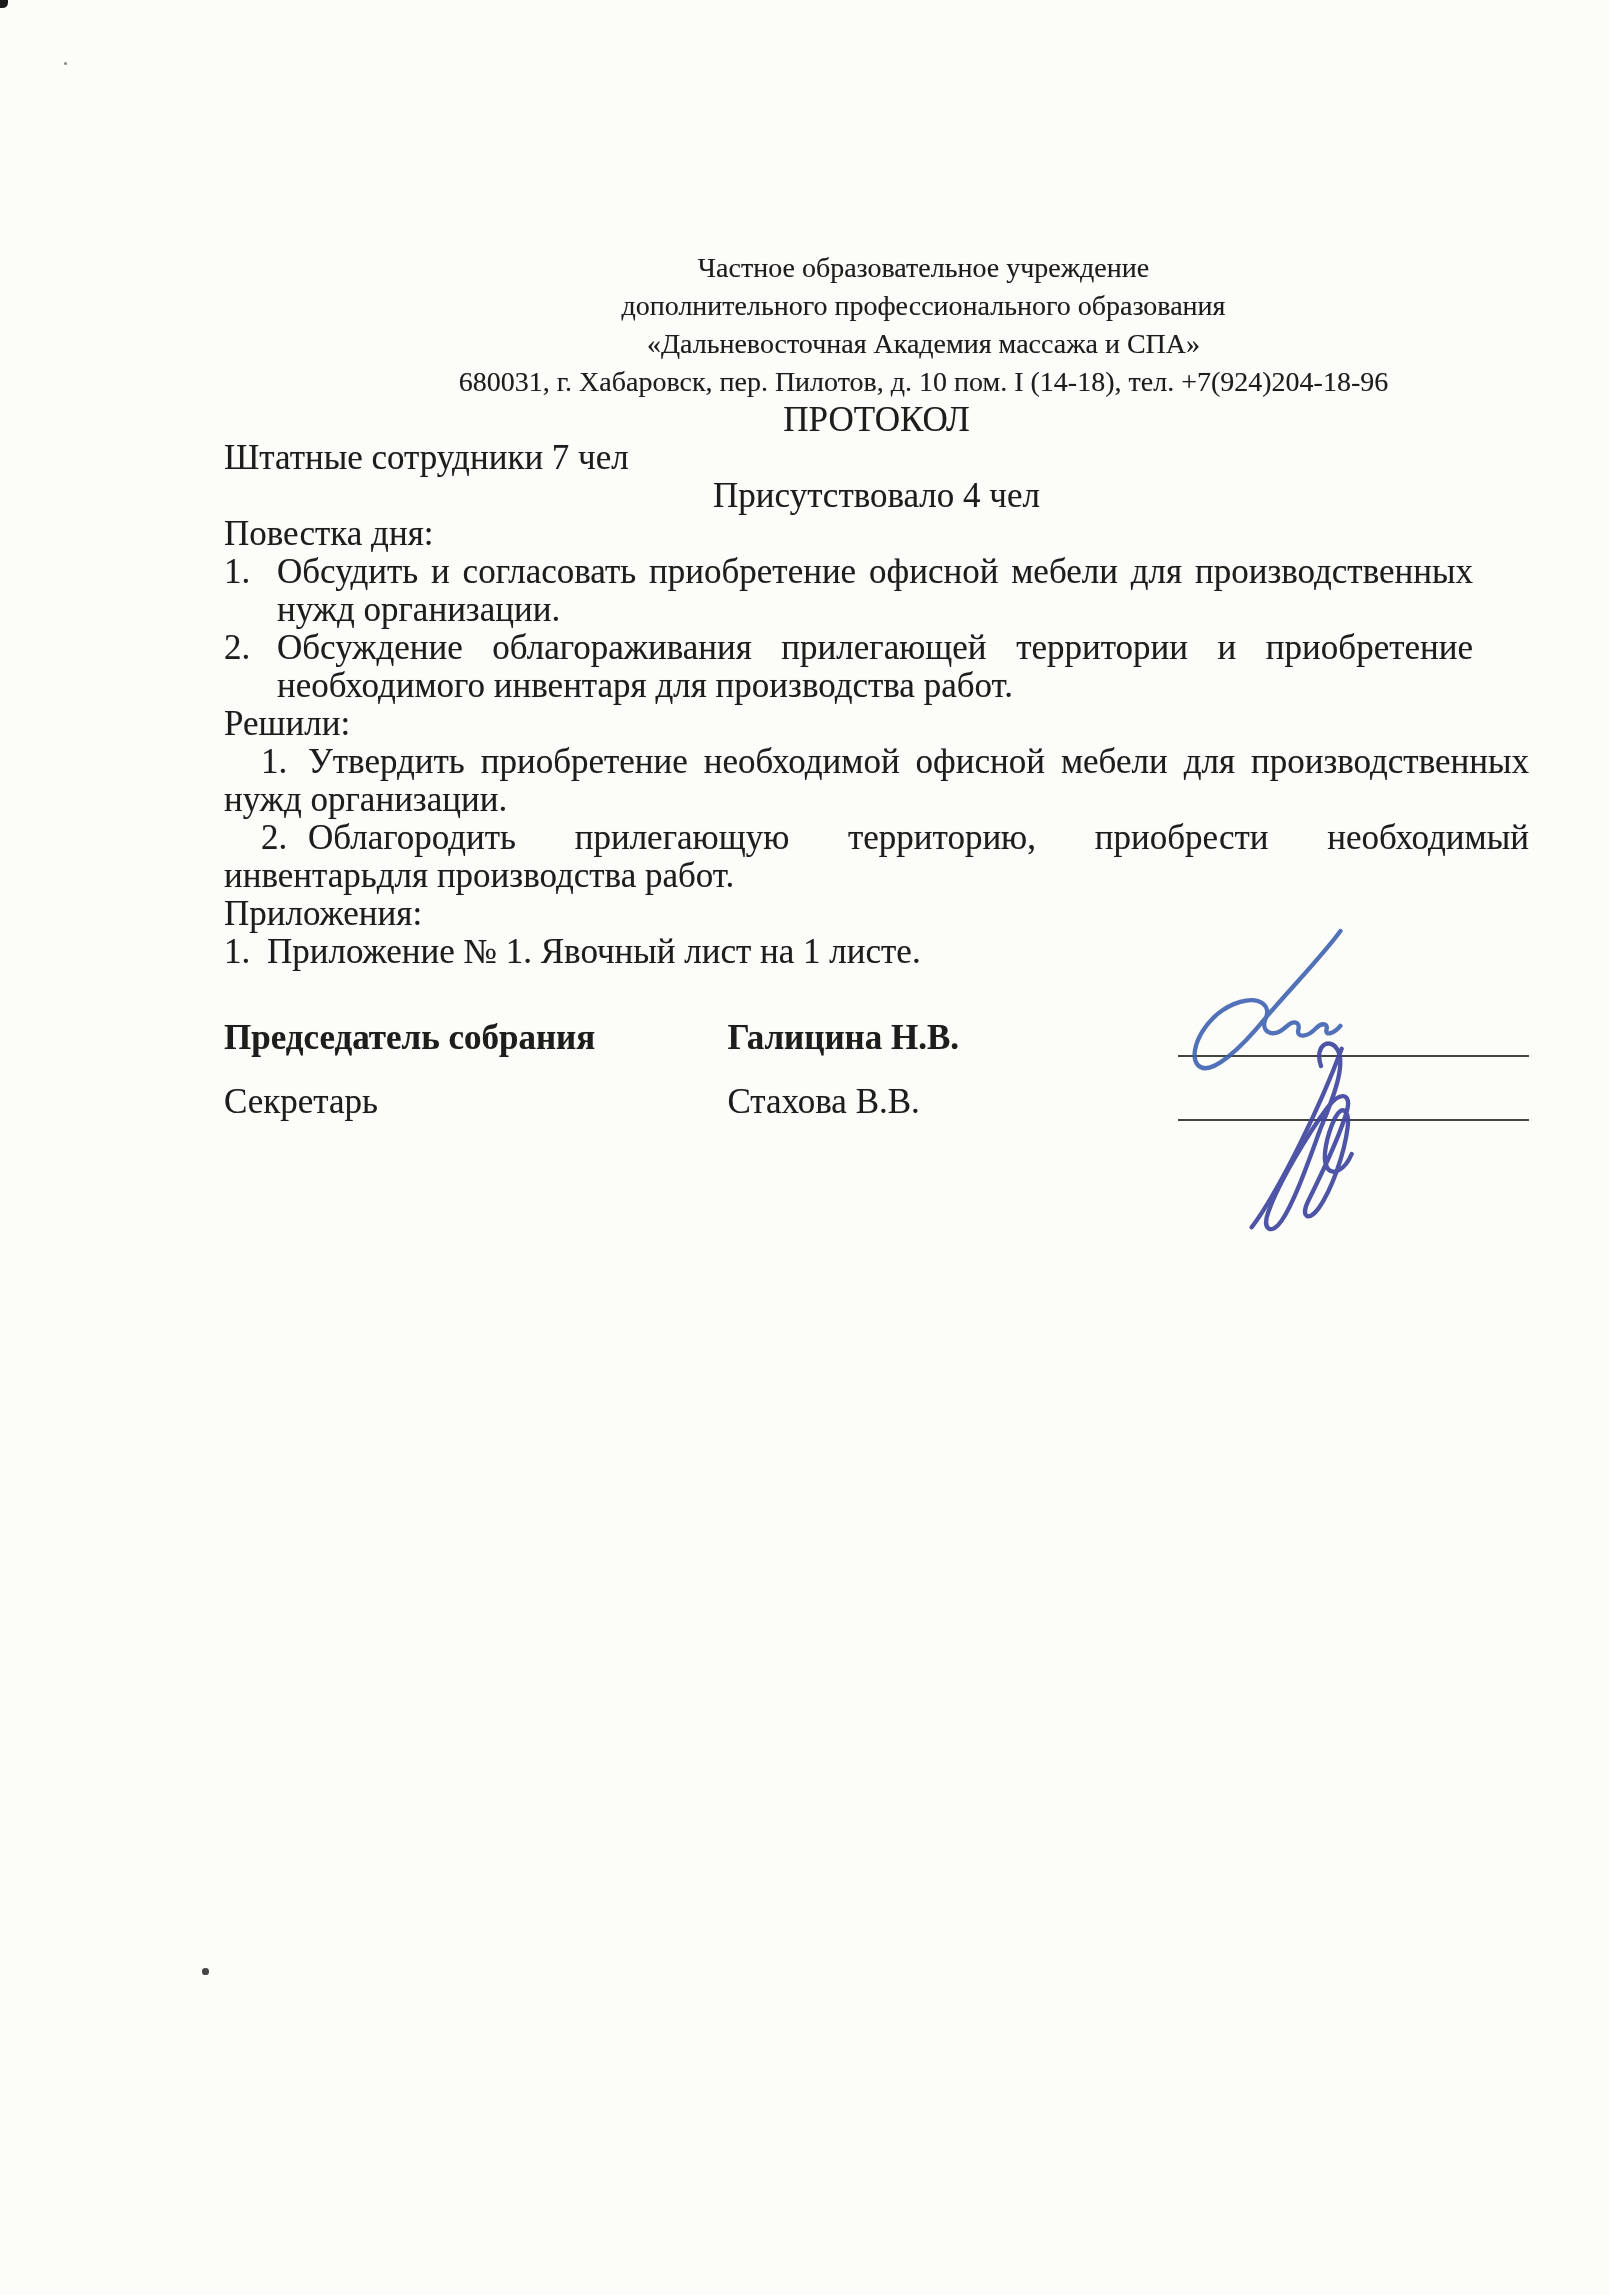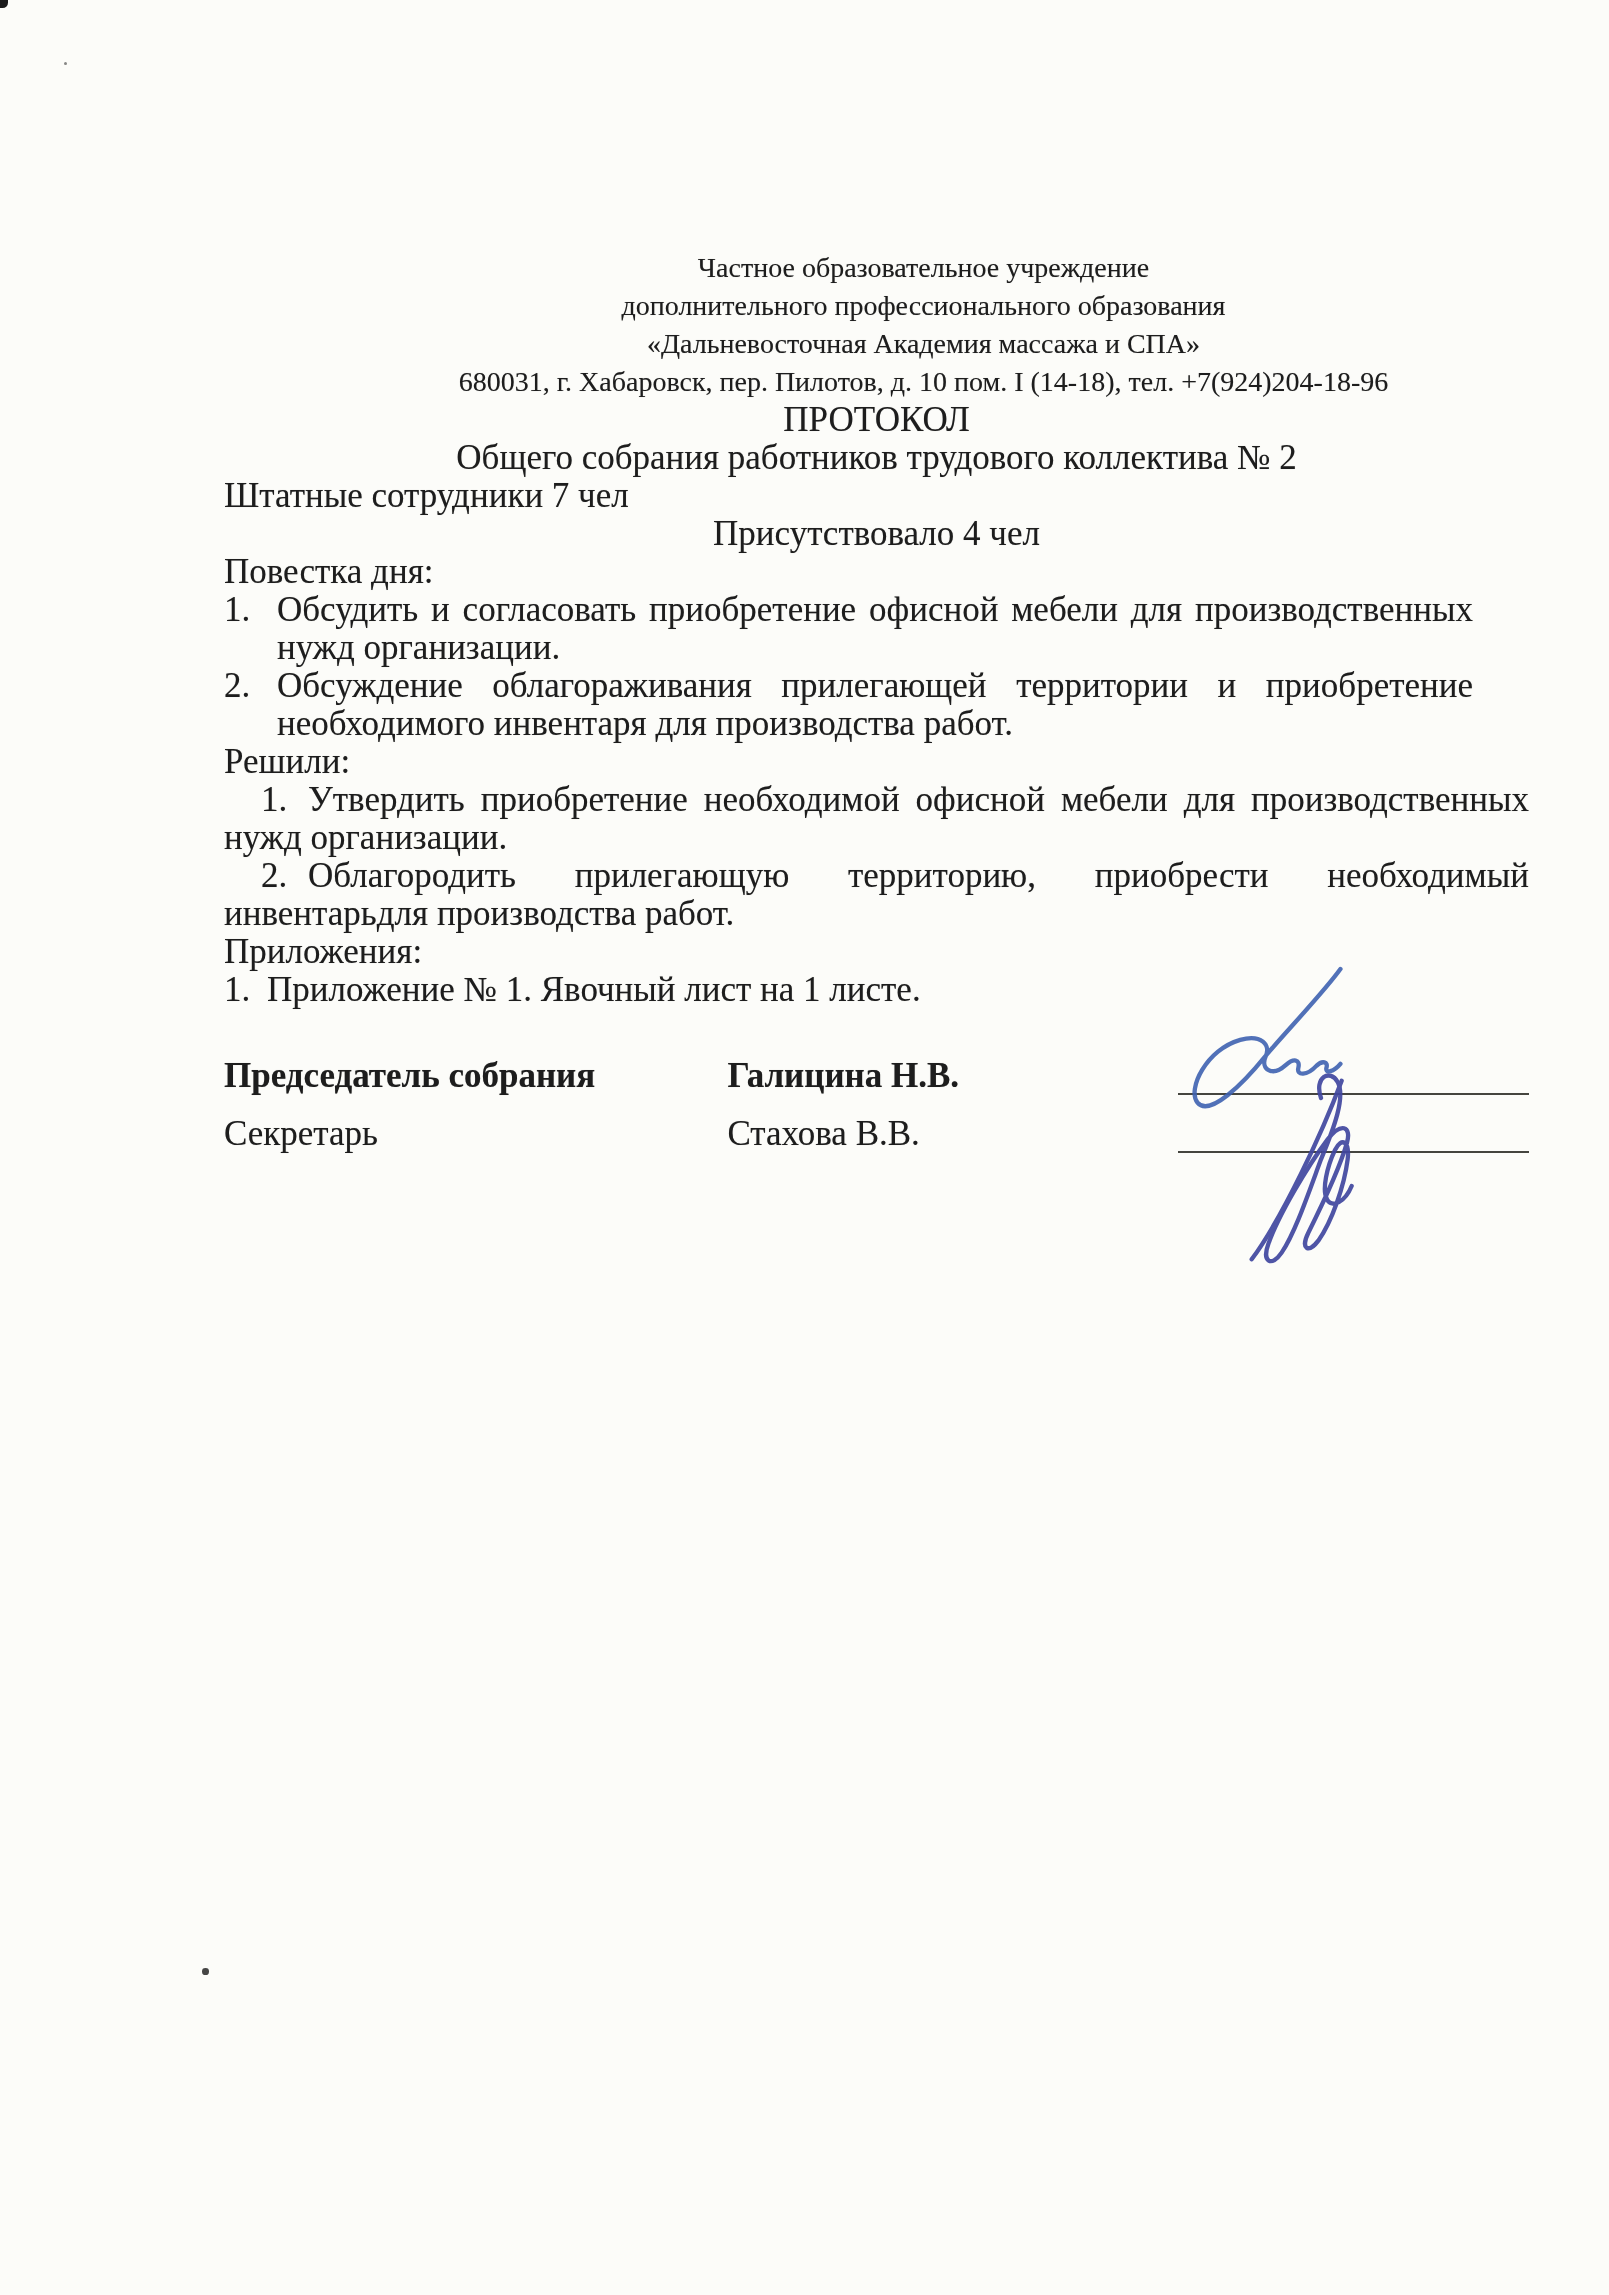--- a/index.html
+++ b/index.html
@@ -33,21 +33,21 @@
   .agenda-item{margin-left:43px;width:1249px;padding-left:53px;text-indent:-53px;text-align:justify;}
   .agenda-item .num{display:inline-block;width:53px;text-indent:0;}
   .decisions-heading{margin-top:48px;}
   .decision-item{text-align:justify;text-indent:37px;}
   .decision-item .dnum{display:inline-block;width:47px;text-indent:0;}
   .attachments-heading{margin-top:40px;}
   .attachment-item{margin-left:53px;}
   .attachment-item .anum{display:inline-block;width:43px;}
   .sig-row{display:flex;align-items:flex-start;}
   .sig-row.first{margin-top:48px;font-weight:bold;}
-  .sig-row.second{margin-top:20px;}
+  .sig-row.second{margin-top:26px;}
   .sig-role{width:504px;}
   .sig-name{width:451px;}
   .sig-line{position:relative;width:351px;height:38px;border-bottom:2.7px solid var(--line);flex:none;}
   .sig-ink{position:absolute;pointer-events:none;}
   .sig-ink.g{left:-10px;bottom:-39px;color:var(--signature-blue-1);}
   .sig-ink.s{left:43px;bottom:-115px;color:var(--signature-blue-2);}
   .speck{position:absolute;border-radius:50%;background:#262626;}
   .speck.corner{left:0;top:0;width:8px;height:8px;border-radius:0 0 5.3px 0;background:#1b1b1b;}
   .speck.mid{left:64px;top:62px;width:3.3px;height:3.3px;opacity:.55;}
   .speck.low{left:202px;top:1968px;width:6.7px;height:6.7px;opacity:.85;}
@@ -60,21 +60,20 @@
   <div class="org-header">
     <div>Частное образовательное учреждение</div>
     <div>дополнительного профессионального образования</div>
     <div>«Дальневосточная Академия массажа и СПА»</div>
     <div>680031, г. Хабаровск, пер. Пилотов, д. 10 пом. I (14-18), тел. +7(924)204-18-96</div>
   </div>
 
 
   <div class="title-block">
     <div>ПРОТОКОЛ</div>
-    <div>Общего собрания работников трудового коллектива № 2</div>
   </div>
 
   <p class="staff-line">Штатные сотрудники 7 чел</p>
   <p class="present-line">Присутствовало 4 чел</p>
 
   <p class="agenda-heading">Повестка дня:</p>
   <div class="agenda-list">
     <div class="agenda-item"><span class="num">1.</span><span>Обсудить и согласовать приобретение офисной мебели для производственных нужд организации.</span></div>
     <div class="agenda-item"><span class="num">2.</span><span>Обсуждение облагораживания прилегающей территории и приобретение необходимого инвентаря для производства работ.</span></div>
   </div>

